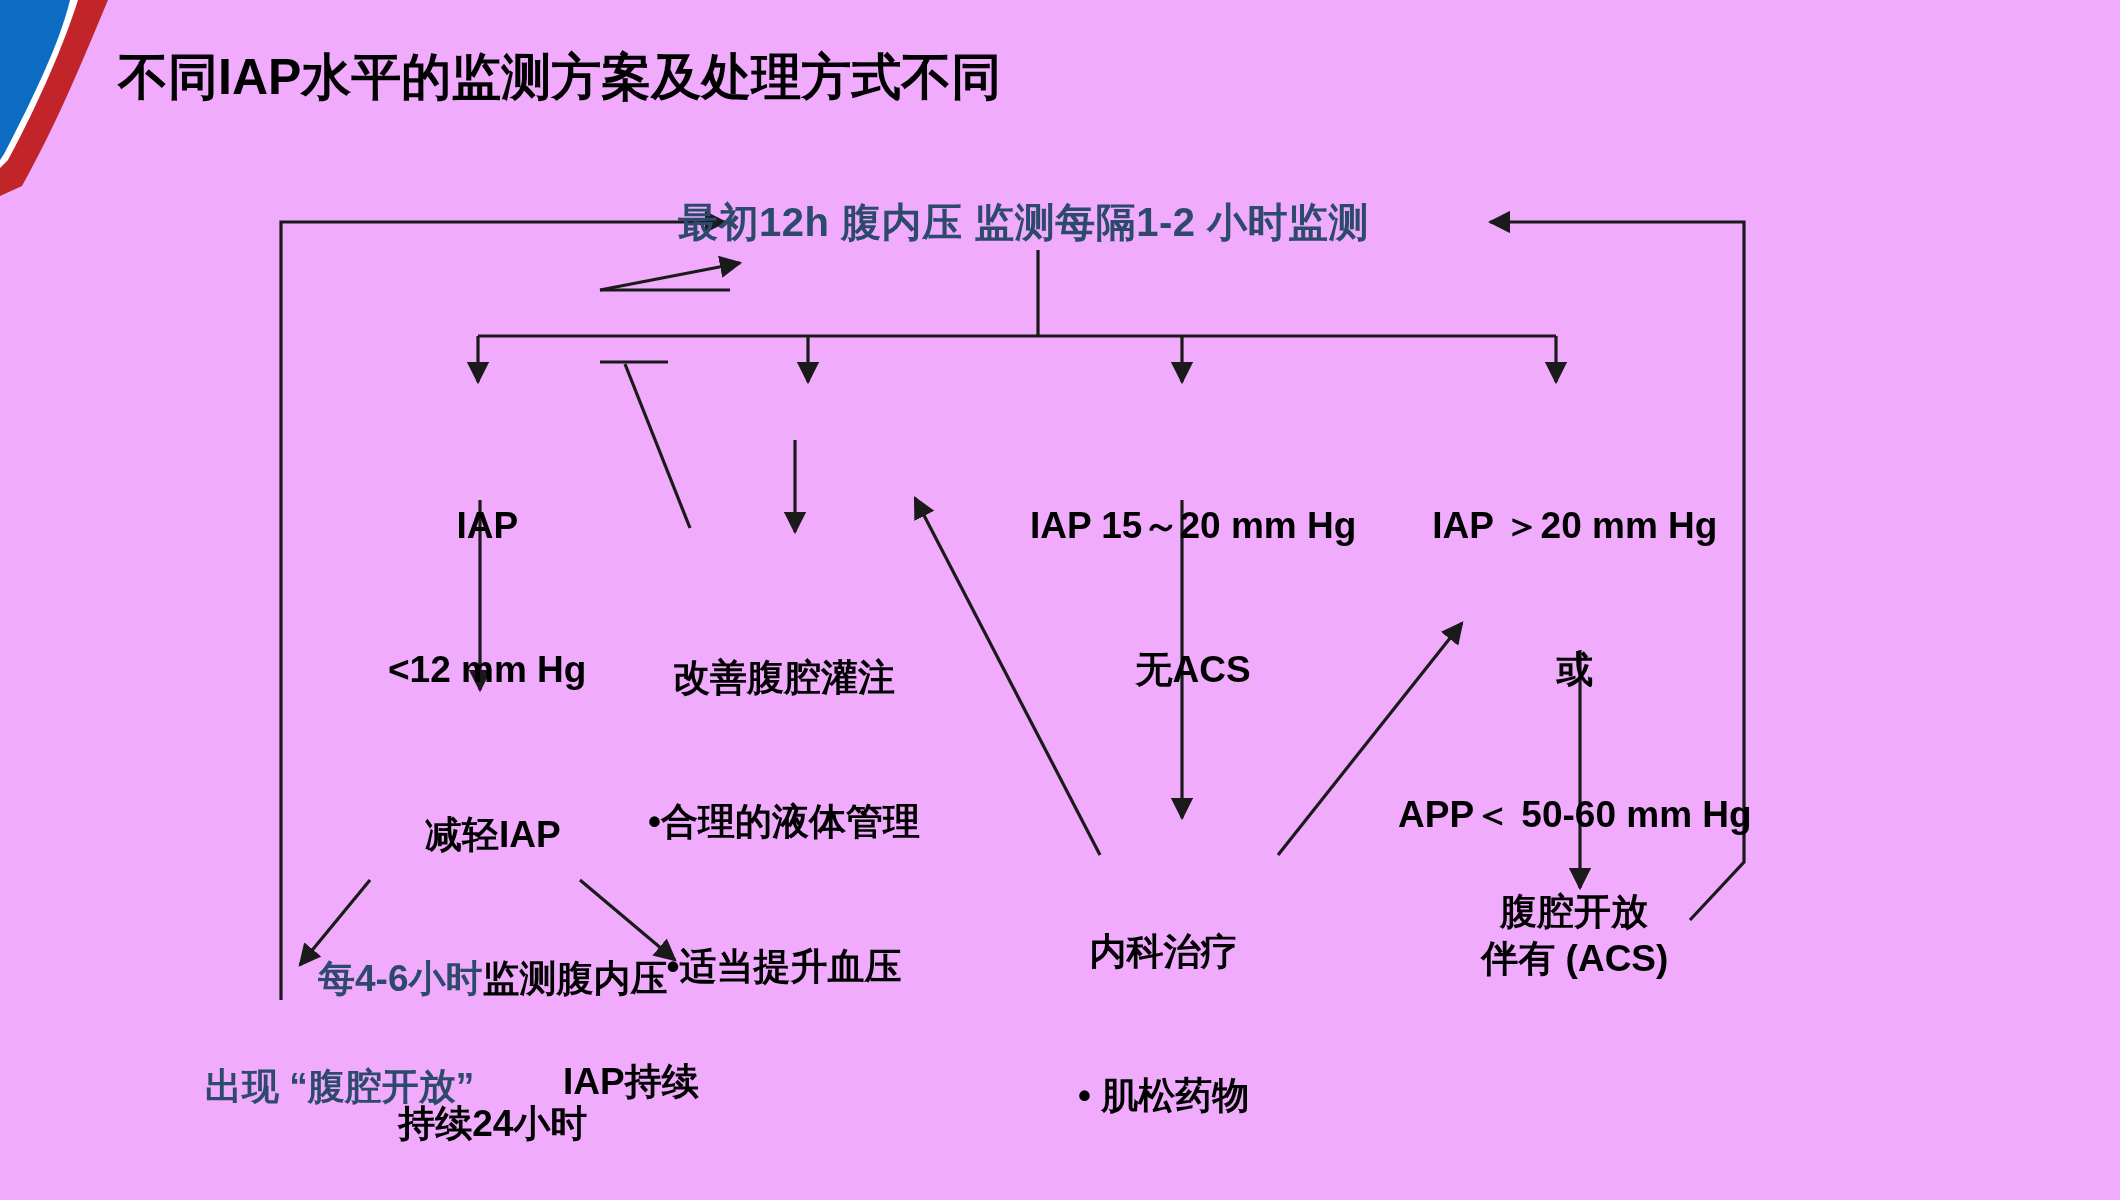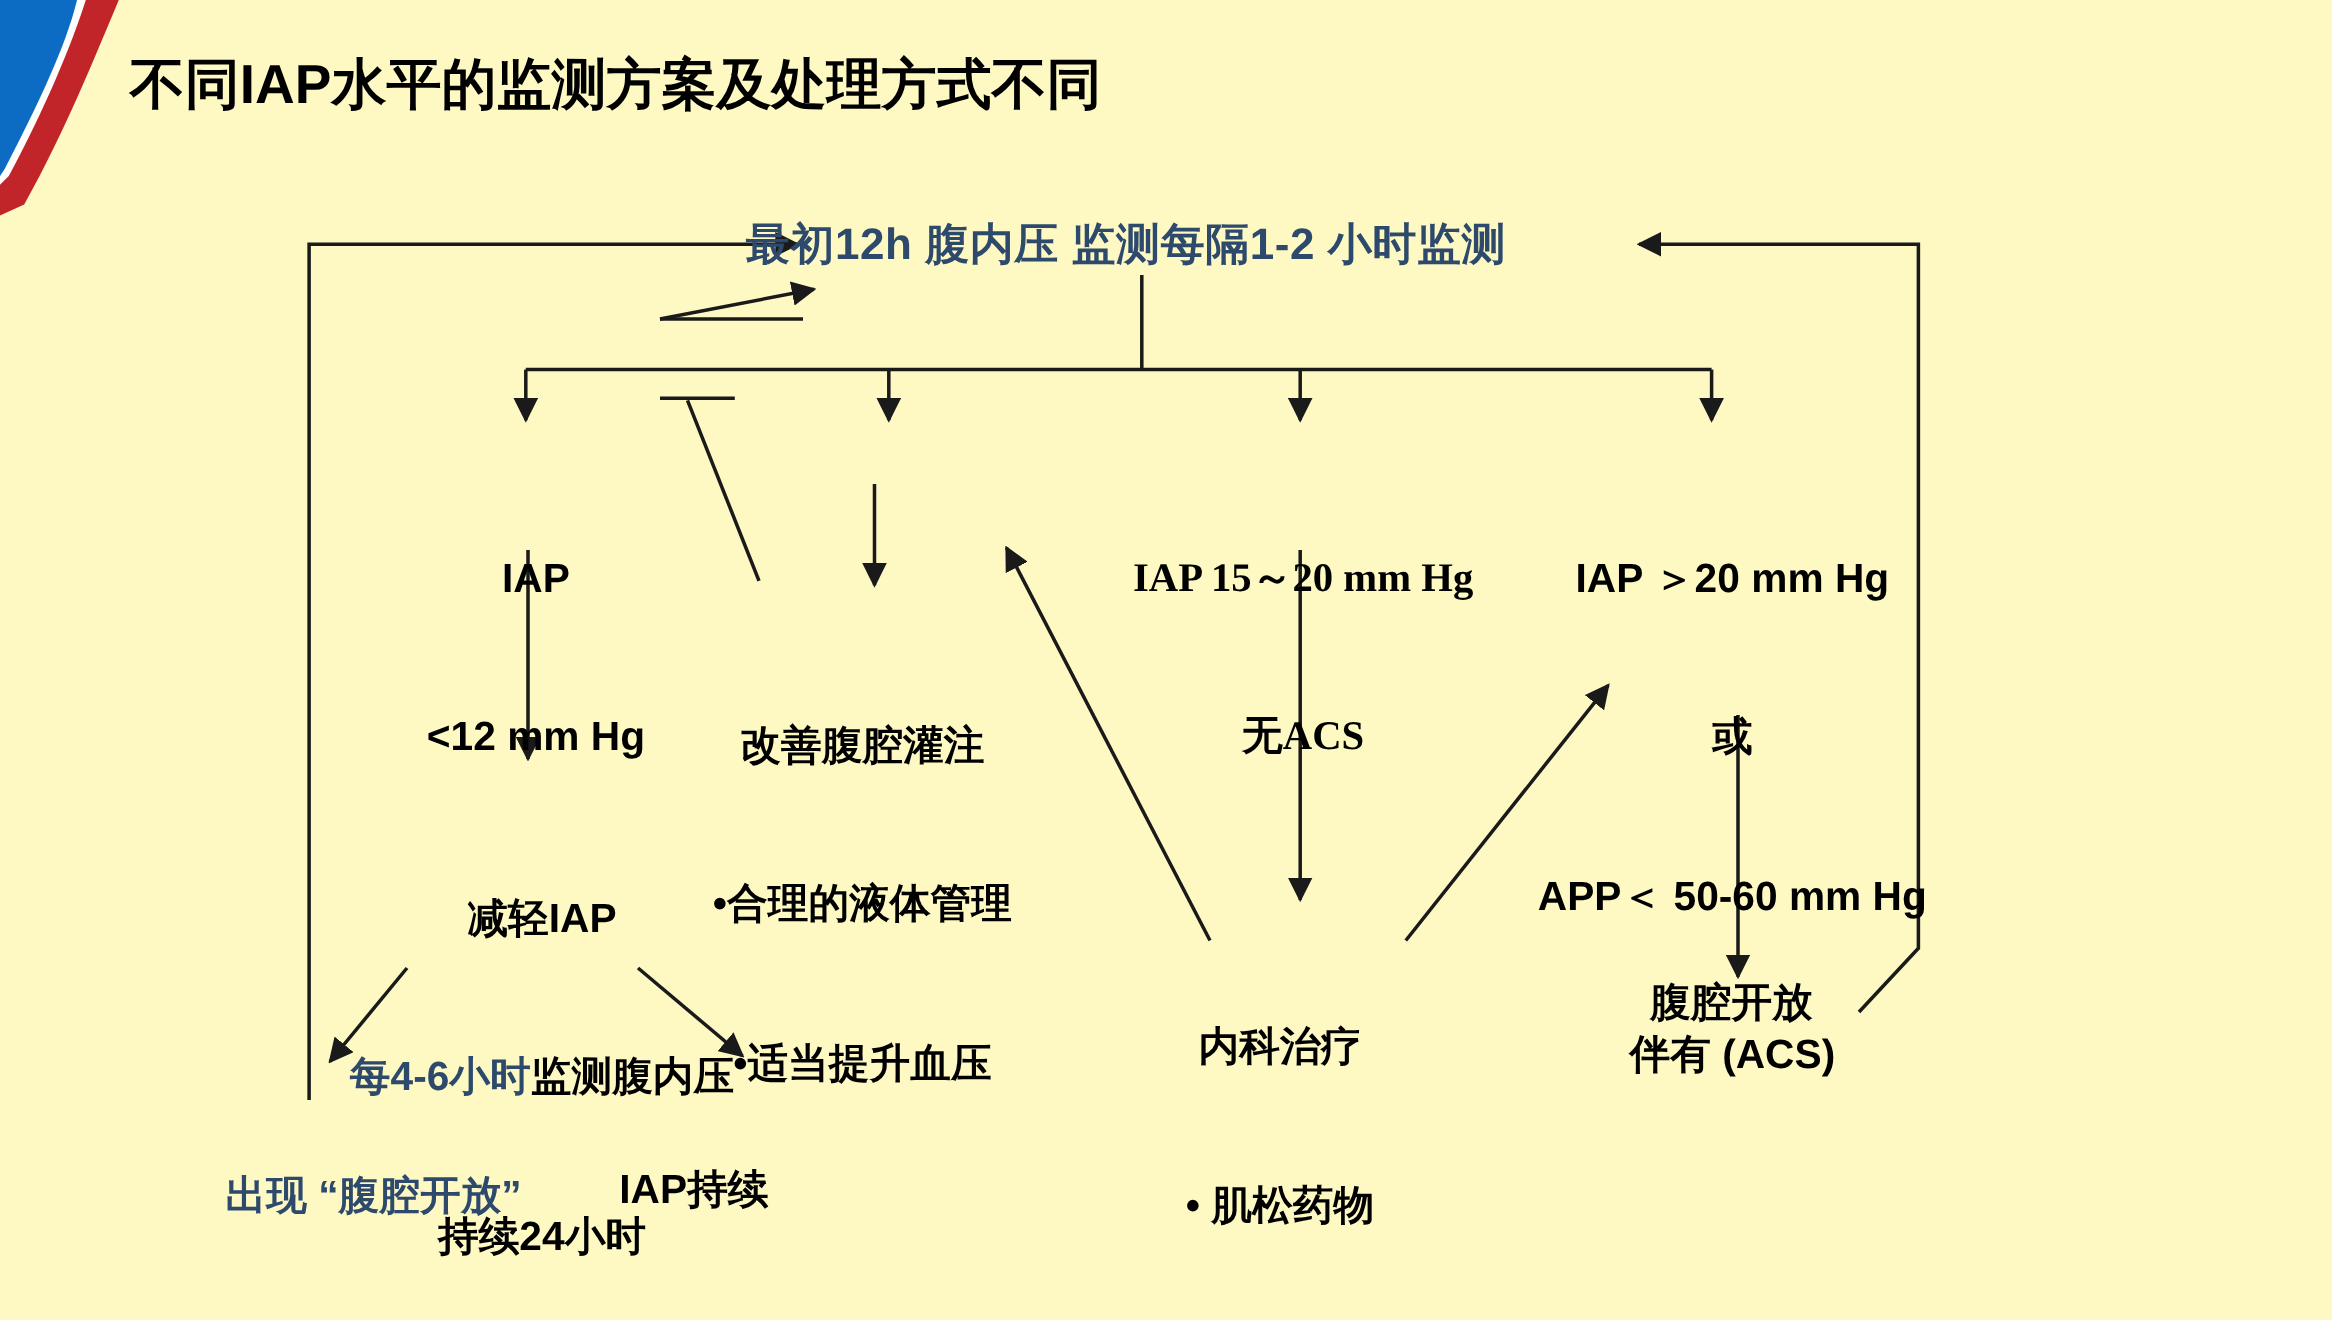--- a/index.html
+++ b/index.html
@@ -7,21 +7,21 @@
     padding: 0;
     background: #ffffff;
   }
   body {
     font-family: "Liberation Sans", "DejaVu Sans", sans-serif;
   }
   #slide {
     position: relative;
     width: 2120px;
     height: 1200px;
-    background: #fef9c3;
+    background: #f0abfc;
     overflow: hidden;
   }
 
   
   .corner-deco {
     position: absolute;
     left: 0;
     top: 0;
     width: 160px;
     height: 200px;
@@ -73,21 +73,21 @@
   .node .black-run { color: #000000; }
 
   .n-header {
     left: 678px;
     top: 196px;
     font-size: 40px;
     letter-spacing: 0.5px;
   }
   .n-iap-low     { left: 388px;  top: 406px; font-size: 37px; }
   .n-iap-12-15   { left: 705px;  top: 406px; font-size: 37px; }
-  .n-iap-15-20   { left: 1030px; top: 406px; font-size: 37px; font-family: Liberation Serif, serif; }
+  .n-iap-15-20   { left: 1030px; top: 406px; font-size: 37px; }
   .n-iap-gt20    { left: 1398px; top: 406px; font-size: 37px; }
   .n-perfusion   { left: 648px;  top: 558px; font-size: 37px; }
   .n-reduce      { left: 318px;  top: 715px; font-size: 37px; }
   .n-medical     { left: 1078px; top: 832px; font-size: 37px; }
   .n-open-abd    { left: 1500px; top: 888px; font-size: 37px; }
   .n-second-hit  { left: 205px;  top: 967px; font-size: 37px; }
   .n-iap-sustain { left: 563px;  top: 962px; font-size: 37px; }
 
   .bullet-line { display: block; }
 </style>

